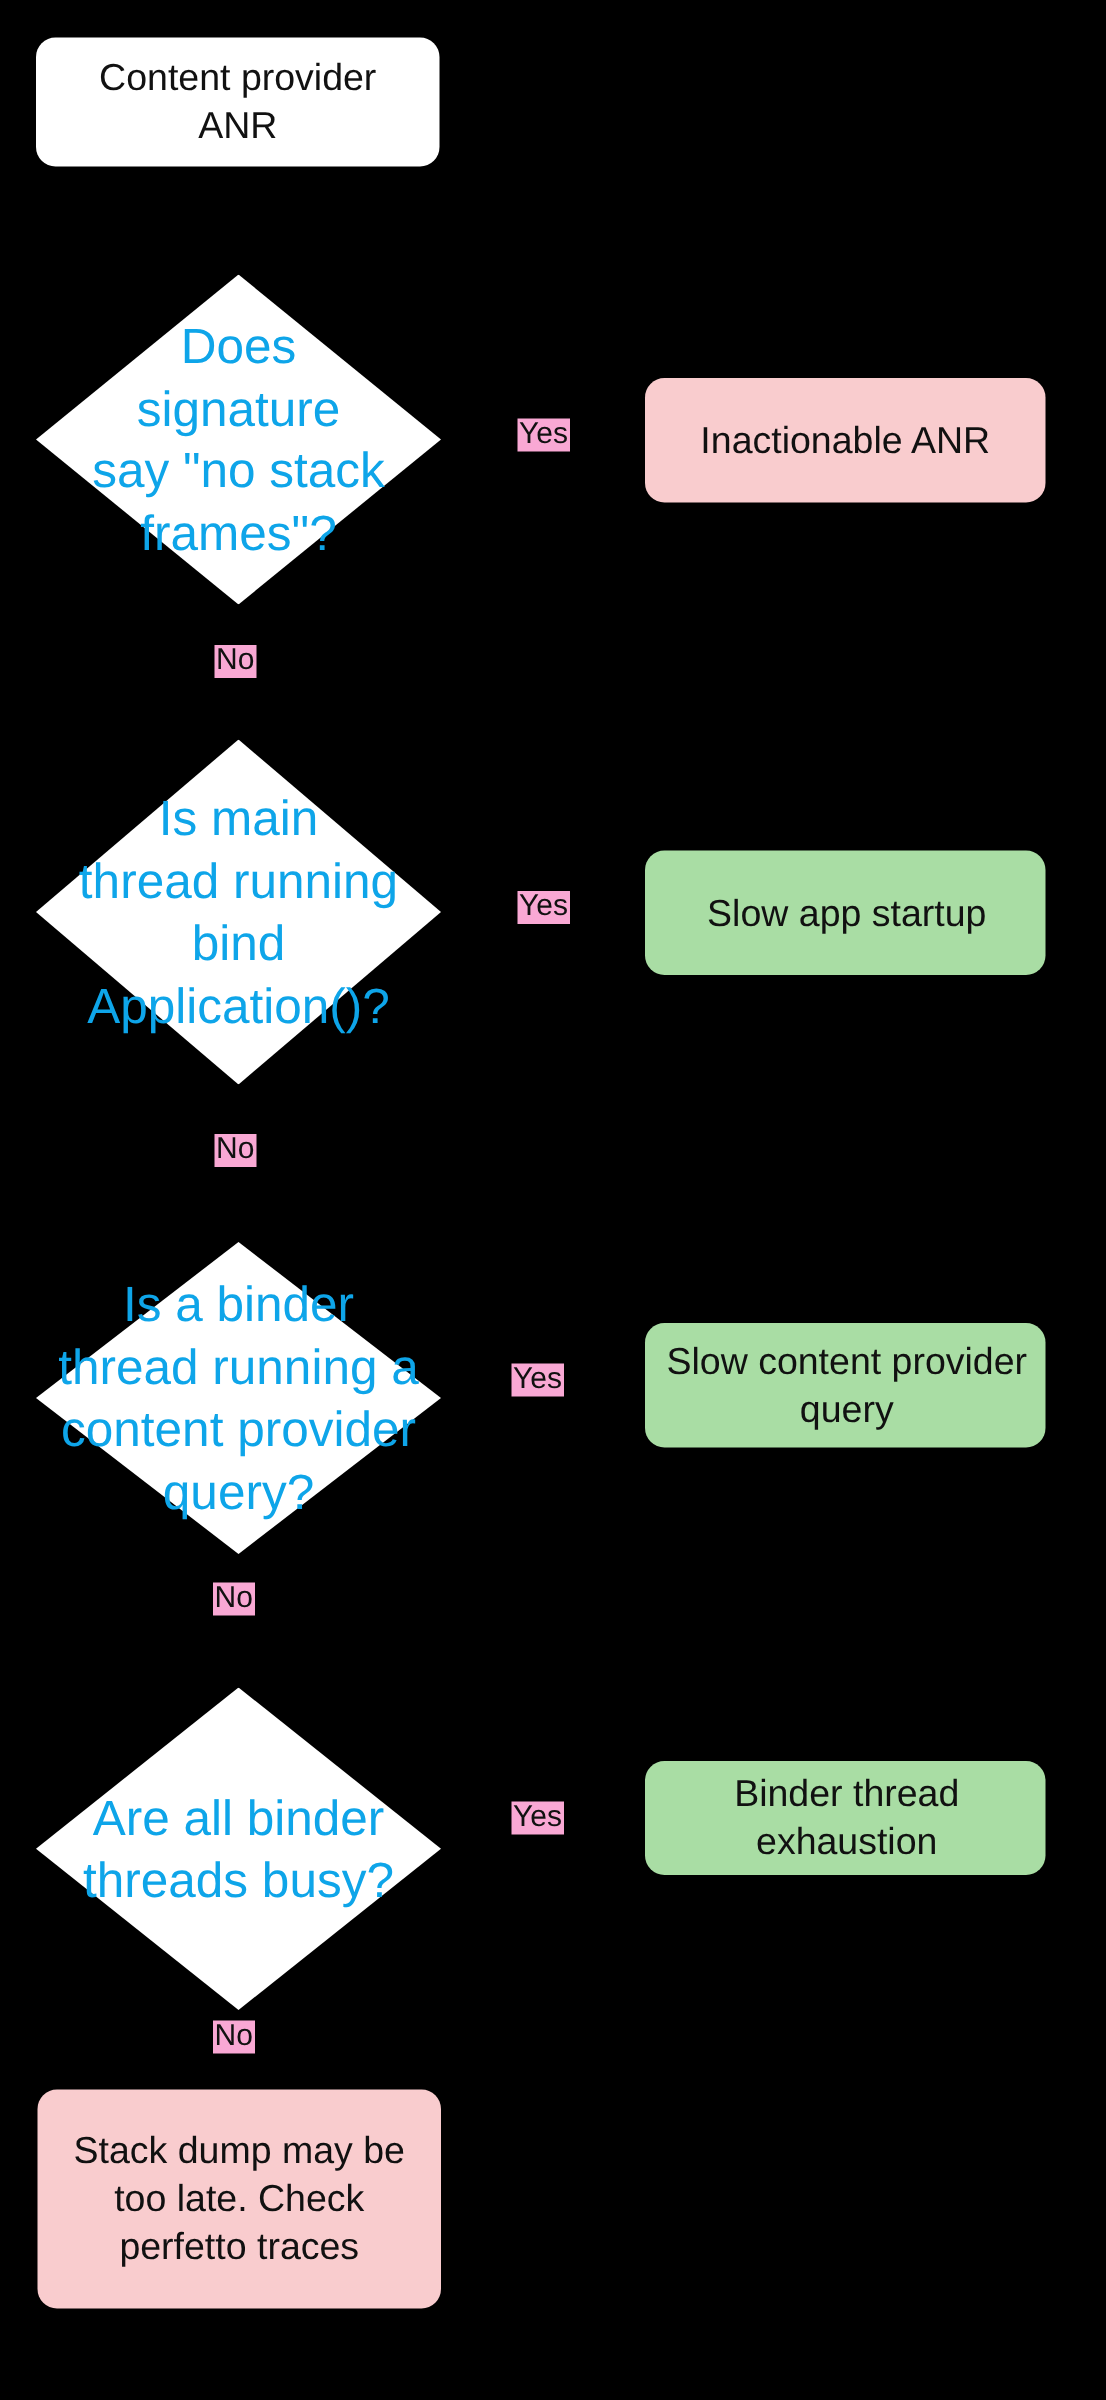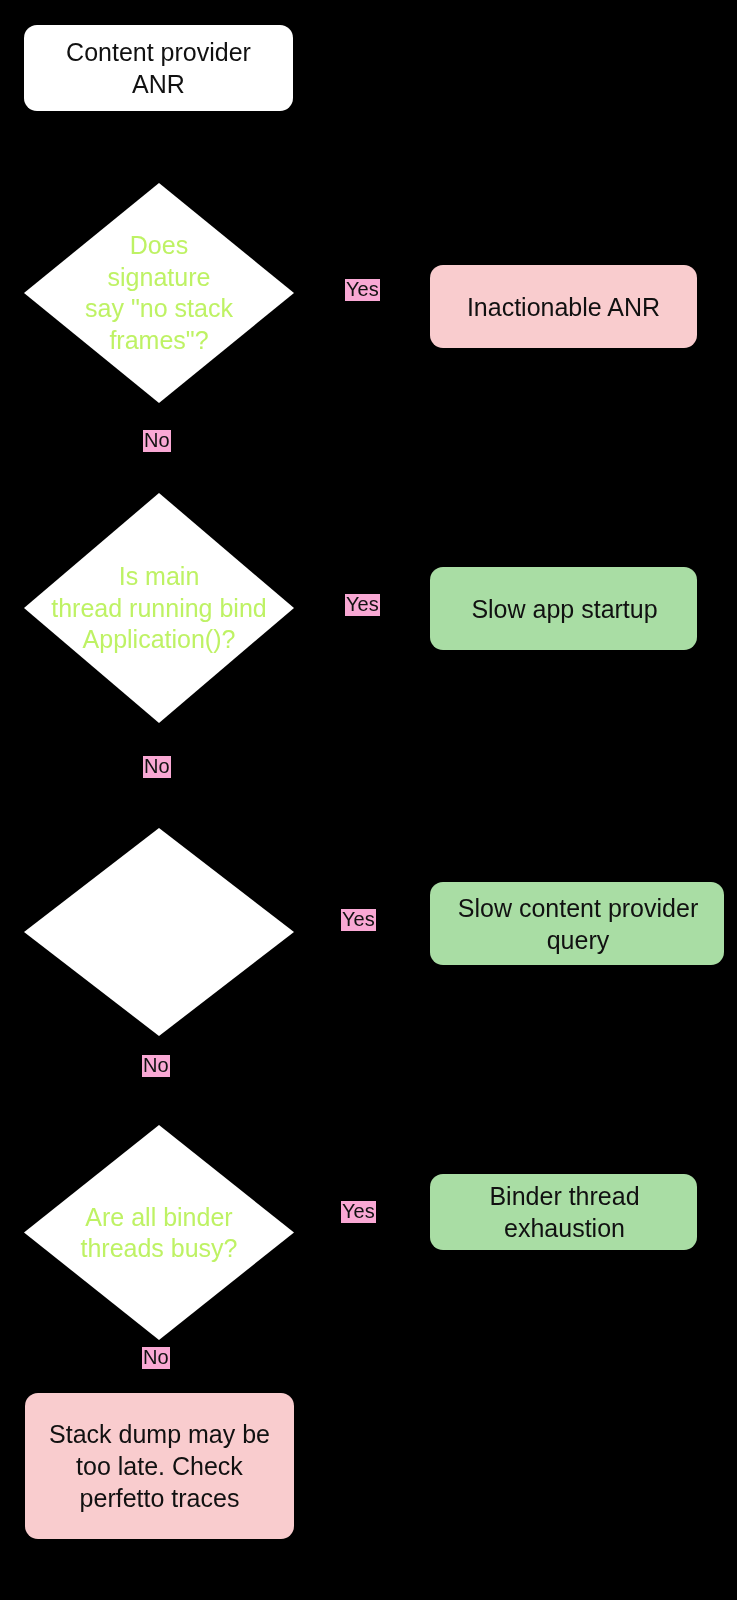--- a/index.html
+++ b/index.html
@@ -51,22 +51,22 @@
     width: 100%;
     height: 100%;
     background: #ffffff;
     clip-path: polygon(50% 0%, 100% 50%, 50% 100%, 0% 50%);
   }
   .diamond .dtext {
     position: absolute;
     left: 0;
     width: 100%;
     text-align: center;
-    color: #bef264;
-    font-size: 25px;
+    color: #0ea5e9;
+    font-size: 33px;
     line-height: 1.26;
     white-space: pre-line;
     top: 50%;
     transform: translateY(-50%);
   }
 
   
   .edge-label {
     position: absolute;
     background: #f9a8d4;
@@ -104,44 +104,48 @@
   <div class="diamond" style="left:24px; top:183px; width:270px; height:220px;">
     <div class="shape"></div>
     <div class="dtext">Does
 signature
 say "no stack
 frames"?</div>
   </div>
 
   <div class="edge-label" style="left:345px; top:279px;">Yes</div>
 
-  <div class="node-box pink" style="left:430px; top:252px; width:267px; height:83px;margin-top:13px;">Inactionable ANR</div>
+  <div class="node-box pink" style="left:430px; top:252px; width:267px; height:83px;">Inactionable ANR</div>
 
   <div class="edge-label" style="left:143px; top:430px;">No</div>
 
   <div class="diamond" style="left:24px; top:493px; width:270px; height:230px;text-decoration:underline;">
     <div class="shape"></div>
     <div class="dtext">Is main
 thread running bind
 Application()?</div>
   </div>
 
   <div class="edge-label" style="left:345px; top:594px;">Yes</div>
 
   <div class="node-box green" style="left:430px; top:567px; width:267px; height:83px;">Slow app startup</div>
 
   <div class="edge-label" style="left:143px; top:756px;">No</div>
 
   <div class="diamond" style="left:24px; top:828px; width:270px; height:208px;">
     <div class="shape"></div>
+    <div class="dtext">Is a binder
+thread running a
+content provider
+query?</div>
   </div>
 
   <div class="edge-label" style="left:341px; top:909px;">Yes</div>
 
-  <div class="node-box green" style="left:430px; top:882px; width:294px; height:83px;">Slow content provider
+  <div class="node-box green" style="left:430px; top:882px; width:267px; height:83px;">Slow content provider
 query</div>
 
   <div class="edge-label" style="left:142px; top:1055px;">No</div>
 
   <div class="diamond" style="left:24px; top:1125px; width:270px; height:215px;text-decoration:underline;">
     <div class="shape"></div>
     <div class="dtext">Are all binder
 threads busy?</div>
   </div>
 

